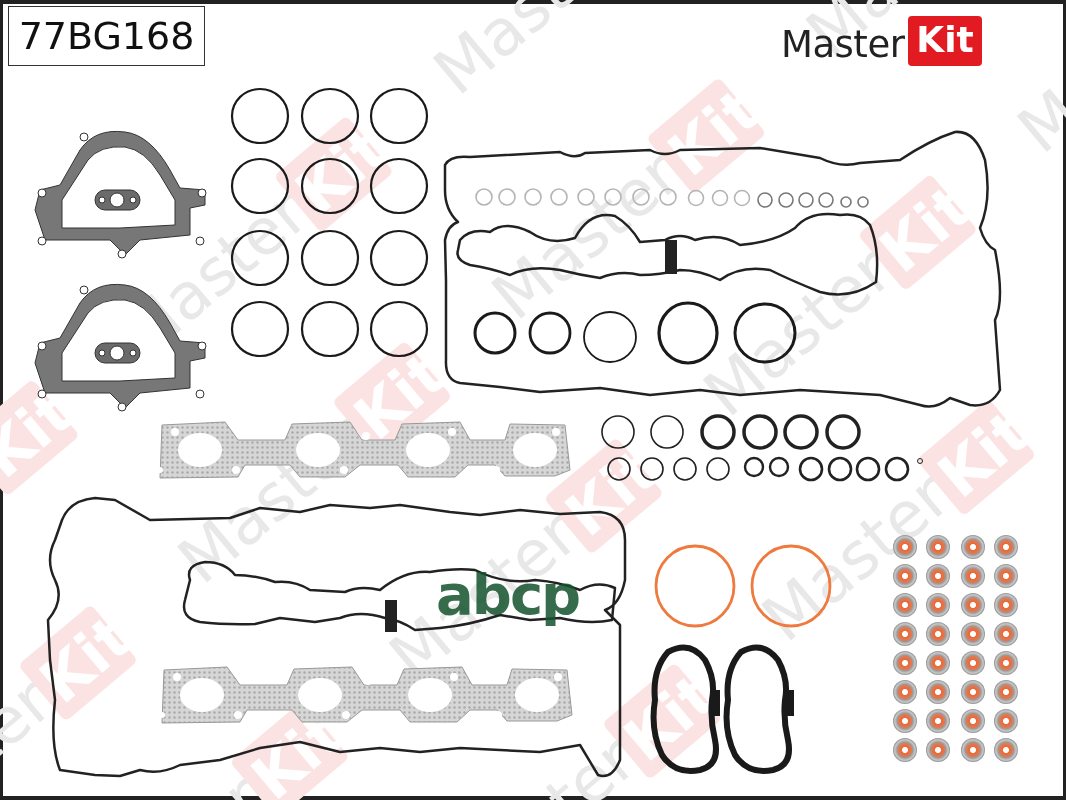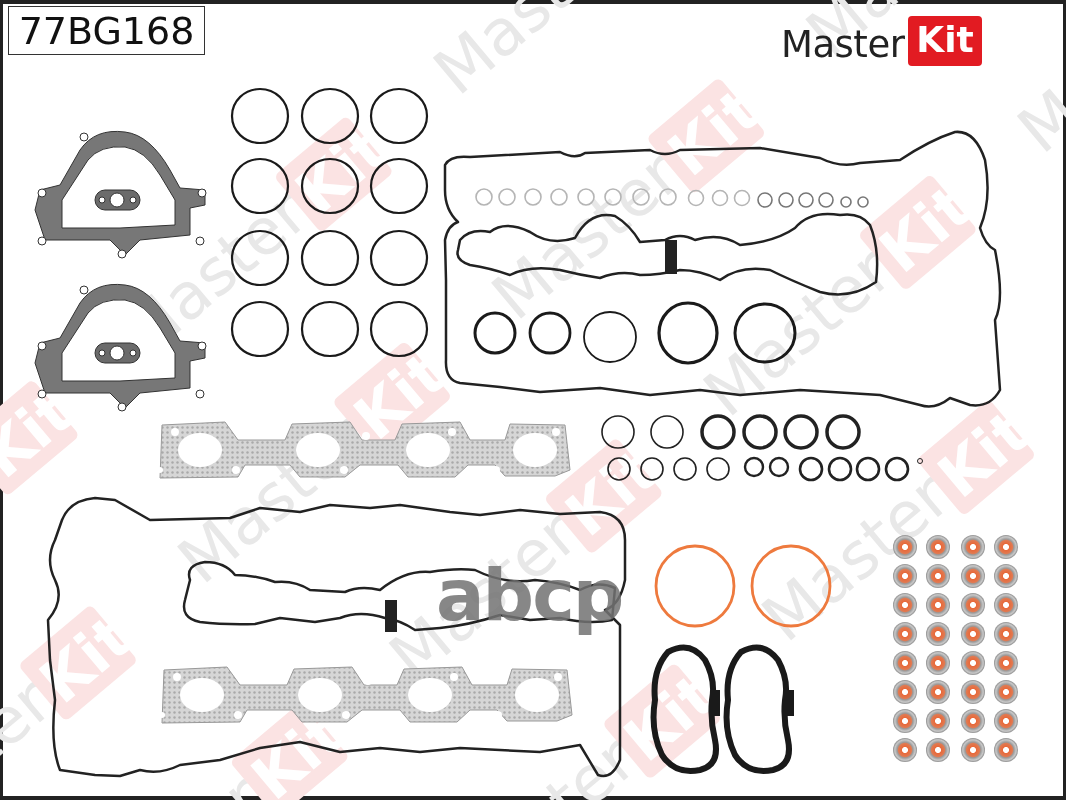--- a/index.html
+++ b/index.html
@@ -1,23 +1,23 @@
 <!DOCTYPE html>
 <html><head>
 <meta charset="utf-8">
 <style>
   html,body{margin:0;padding:0;background:#fff;}
   body{width:1066px;height:800px;position:relative;overflow:hidden;font-family:"Liberation Sans",sans-serif;}
   .frame{position:absolute;left:0;top:0;width:1066px;height:800px;box-sizing:border-box;border:3px solid #222;border-top-width:4px;border-bottom-width:4px;background:#fff;}
   .wm{position:absolute;left:0;top:0;width:1066px;height:800px;pointer-events:none;}
-  .part-no{position:absolute;left:8px;top:6px;width:197px;height:49px;box-sizing:border-box;border:1.5px solid #333;background:#fff;display:flex;align-items:center;justify-content:center;font-family:"DejaVu Sans",sans-serif;font-size:38px;letter-spacing:0px;color:#111;}
+  .part-no{position:absolute;left:8px;top:6px;width:197px;height:60px;box-sizing:border-box;border:1.5px solid #333;background:#fff;display:flex;align-items:center;justify-content:center;font-family:"DejaVu Sans",sans-serif;font-size:38px;letter-spacing:0px;color:#111;}
   .brand{position:absolute;left:781px;top:18px;height:52px;display:flex;align-items:center;}
   .brand-master{font-family:"DejaVu Sans",sans-serif;font-size:37px;color:#222;letter-spacing:-0.5px;margin-right:4px;}
   .brand-kit{background:#e21b22;color:#fff;font-family:"DejaVu Sans",sans-serif;font-weight:bold;font-size:36px;border-radius:4px;padding:2px 8px 4px 8px;line-height:44px;height:44px;position:relative;top:-3px;}
-  .abcp{position:absolute;left:436px;top:555px;font-family:"DejaVu Sans",sans-serif;font-weight:bold;font-size:72px;color:#737373;opacity:.85;letter-spacing:-2px;line-height:80px;}
+  .abcp{position:absolute;left:436px;top:555px;font-family:"DejaVu Sans",sans-serif;font-weight:bold;font-size:56px;color:#14532d;opacity:.85;letter-spacing:-2px;line-height:80px;}
   svg.parts{position:absolute;left:0;top:0;}
 </style>
 </head>
 <body>
 
 <div class="frame"></div>
 
 <svg class="wm" width="1066" height="800" viewBox="0 0 1066 800">
   <defs>
     <g id="wmk">

